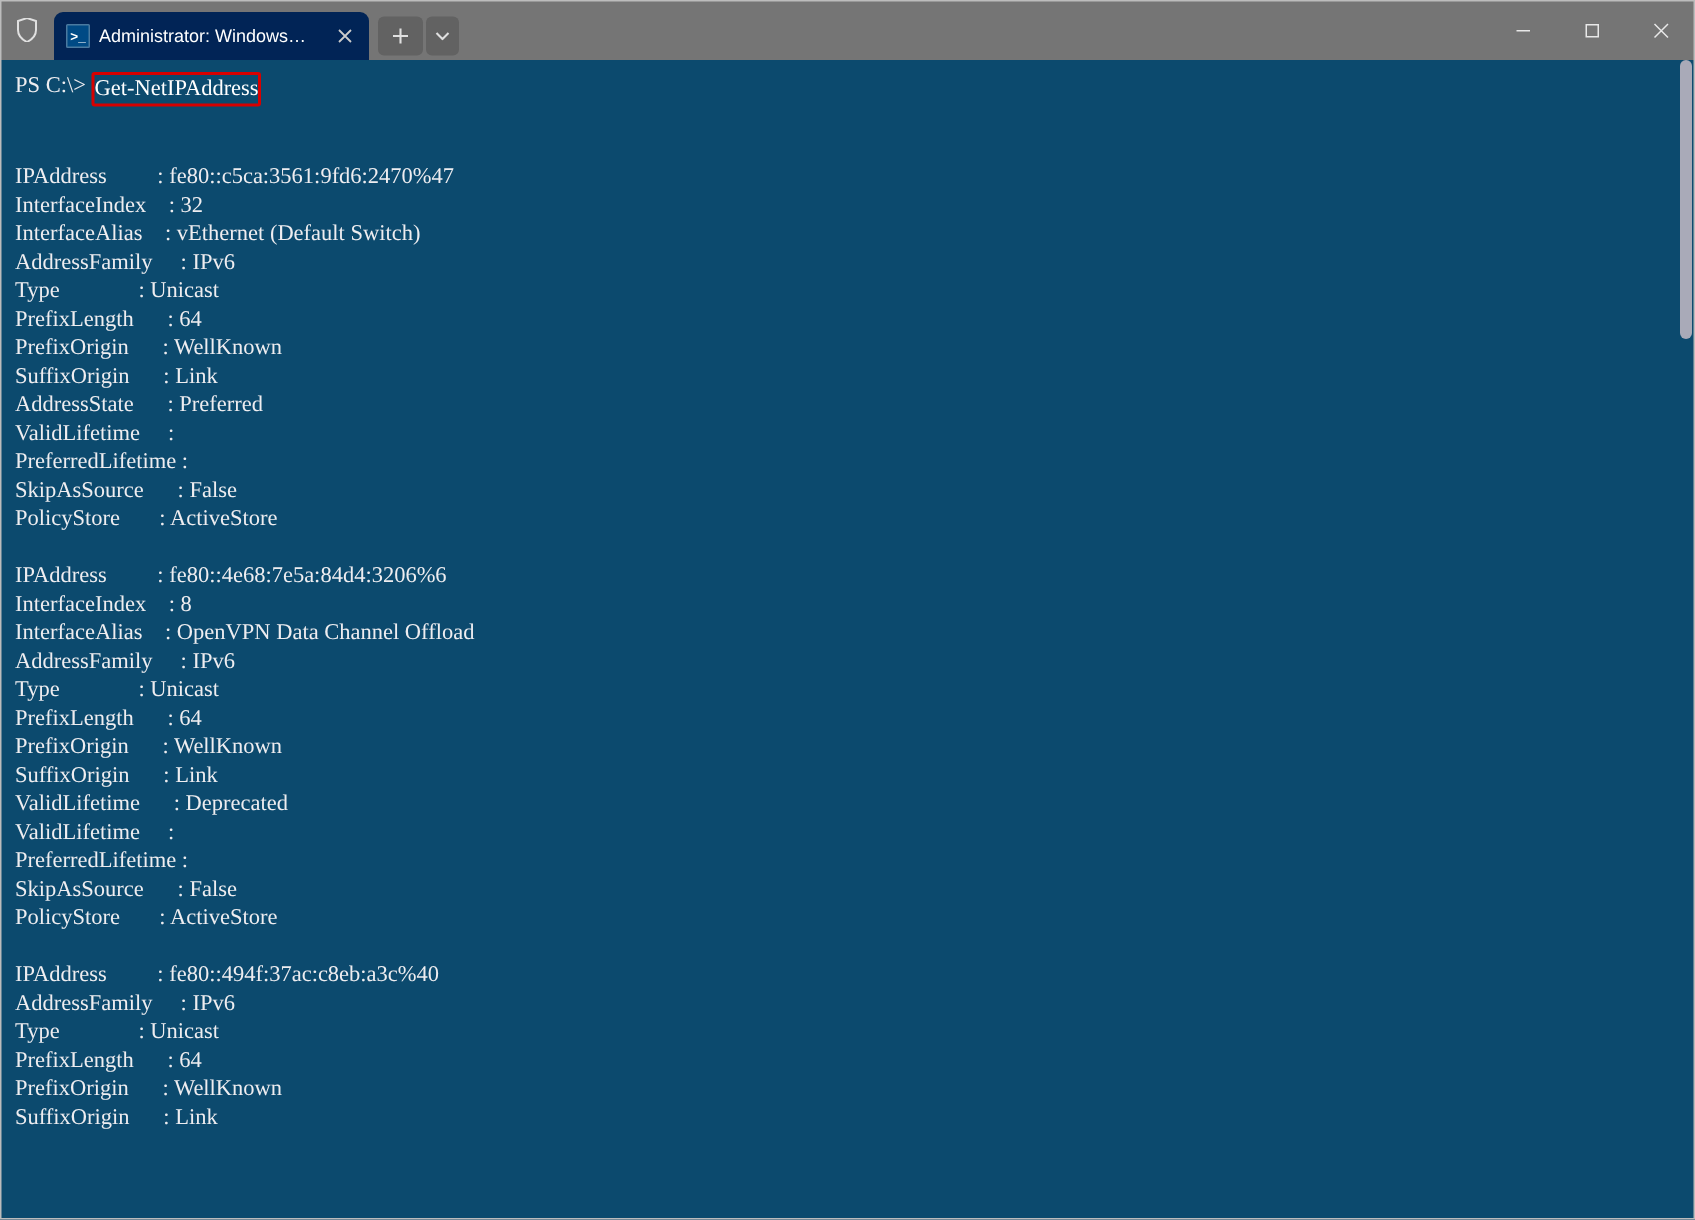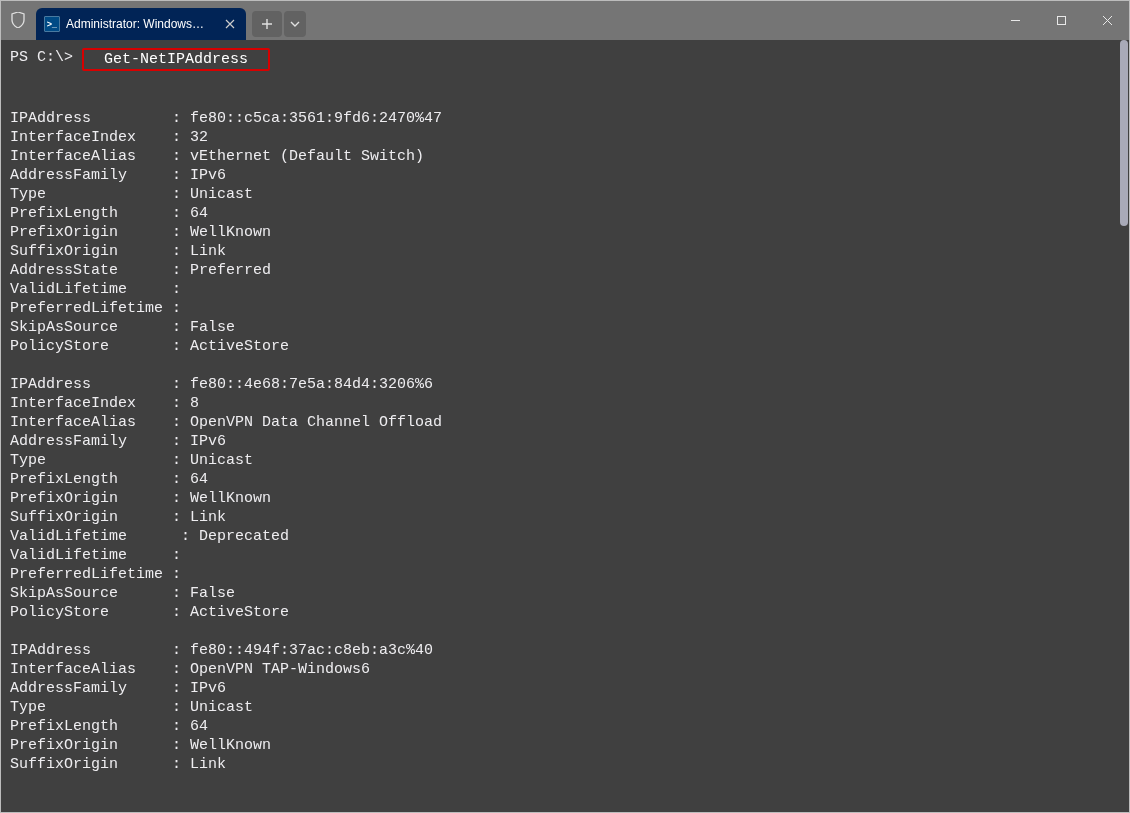--- a/index.html
+++ b/index.html
@@ -111,38 +111,38 @@
       width: 46px;
       height: 40px;
       display: flex;
       align-items: center;
       justify-content: center;
       color: #e8e8e8;
       cursor: pointer;
     }
     .terminal {
       flex: 1;
-      background: #404040;
-      font-family: Liberation Mono, monospace;
+      background: #0c4a6e;
+      font-family: Liberation Serif, serif;
       font-size: 15px;
       line-height: 19px;
       color: #eeedf0;
       padding: 8px 0 8px 10px;
       overflow: hidden;
       position: relative;
     }
     .prompt-line {
       display: flex;
       align-items: flex-start;
     }
     .prompt { color: #eeedf0; white-space: pre; }
     .command {
       color: #fff;
       border: 2px solid #d80000;
-      padding: 0 20px;
+      padding: 0 0;
       border-radius: 2px;
     }
     .output-block { margin-top: 38px; }
     .block { margin-bottom: 19px; }
     .prop-row { white-space: pre; color: #eeedf0; }
     .scroll-track {
       position: absolute;
       right: 2px; top: 0;
       width: 8px; height: 24%;
       background: #a9aab8;
@@ -239,21 +239,20 @@
           <div class="prop-row">PrefixOrigin      : WellKnown</div>
           <div class="prop-row">SuffixOrigin      : Link</div>
           <div class="prop-row">ValidLifetime      : Deprecated</div>
           <div class="prop-row">ValidLifetime     : </div>
           <div class="prop-row">PreferredLifetime : </div>
           <div class="prop-row">SkipAsSource      : False</div>
           <div class="prop-row">PolicyStore       : ActiveStore</div>
         </div>
         <div class="block">
           <div class="prop-row">IPAddress         : fe80::494f:37ac:c8eb:a3c%40</div>
-          <div class="prop-row">InterfaceAlias    : OpenVPN TAP-Windows6</div>
           <div class="prop-row">AddressFamily     : IPv6</div>
           <div class="prop-row">Type              : Unicast</div>
           <div class="prop-row">PrefixLength      : 64</div>
           <div class="prop-row">PrefixOrigin      : WellKnown</div>
           <div class="prop-row">SuffixOrigin      : Link</div>
         </div>
       </div>
     <div class="scroll-track"></div>
   </div>
   <div class="border"></div>

